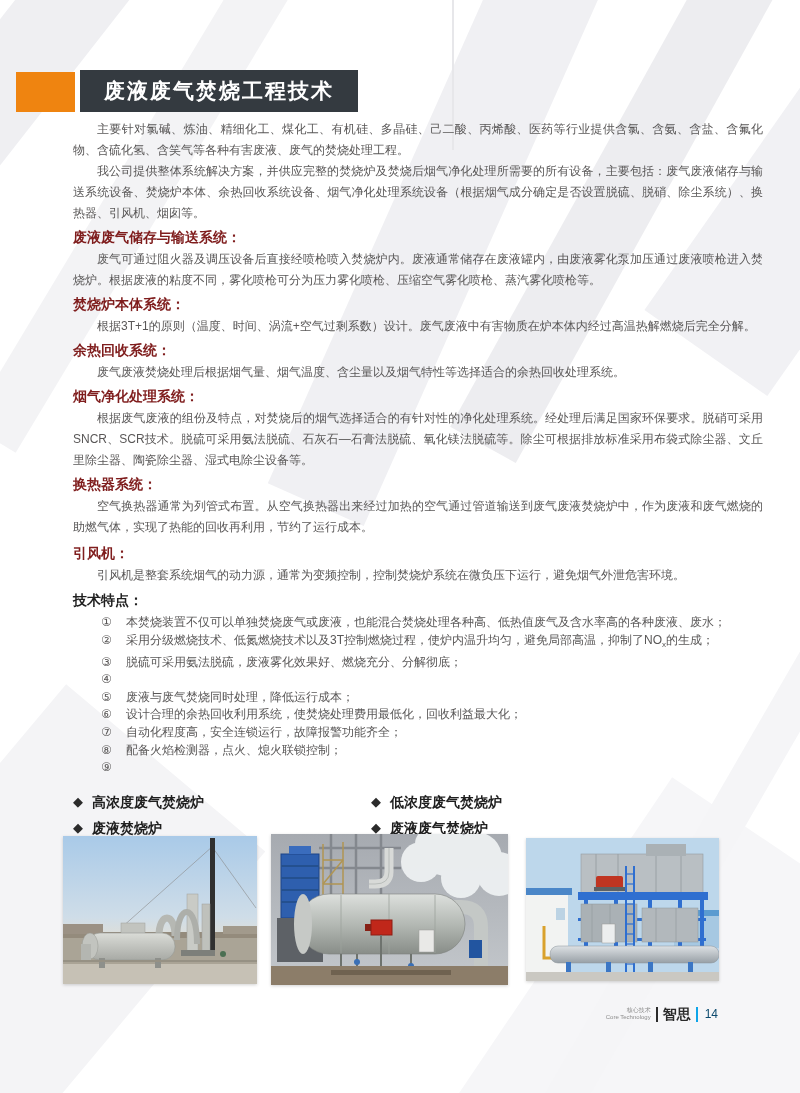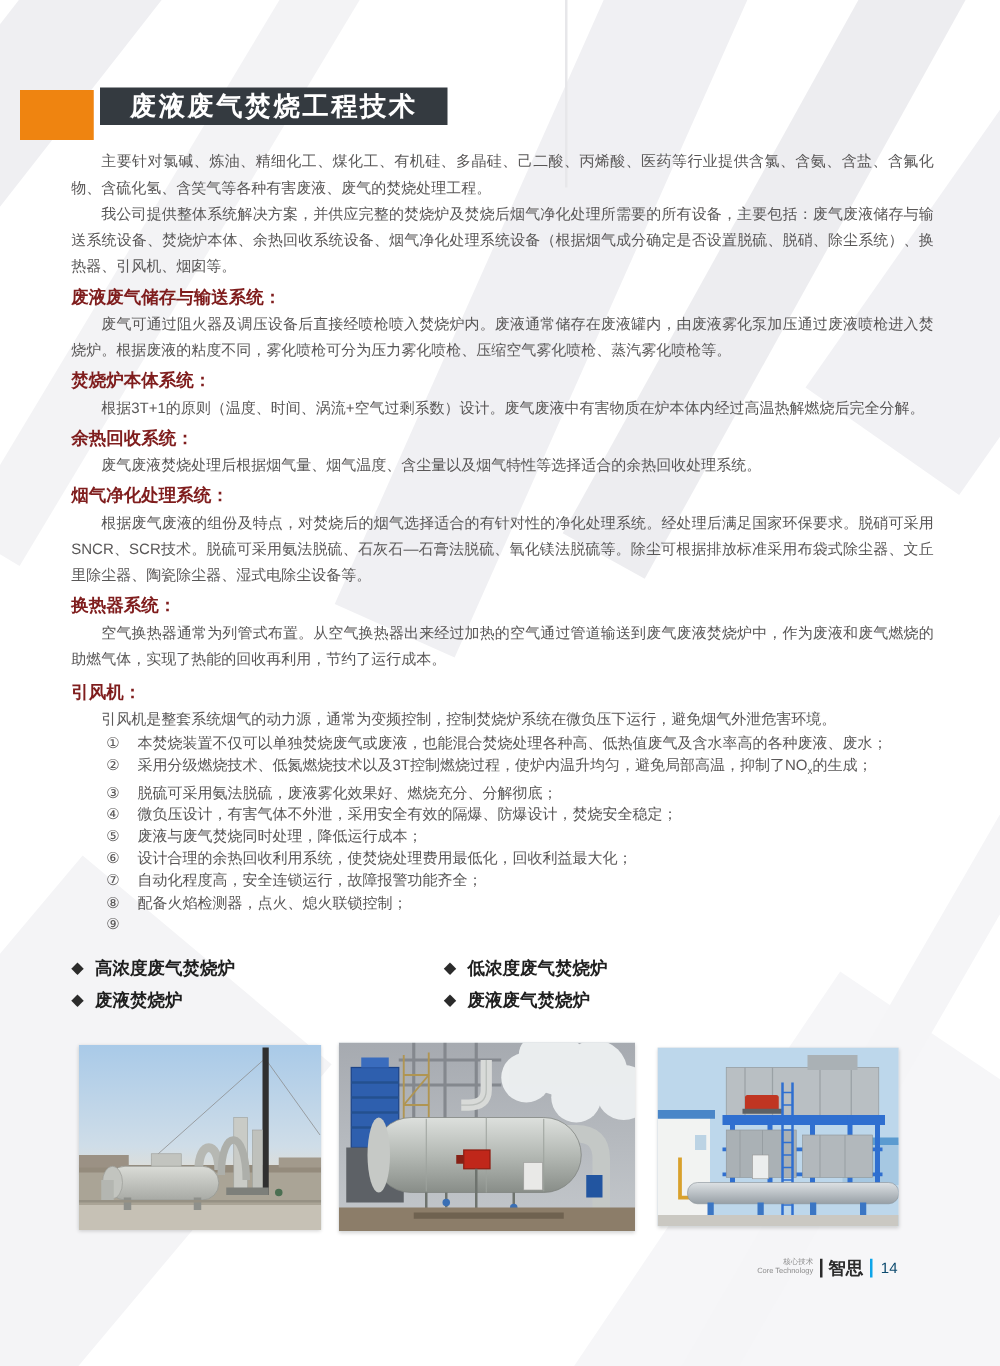--- a/index.html
+++ b/index.html
@@ -21,27 +21,27 @@
   .vline {left:452px; top:0; width:2px; height:150px; background:#e7e7ea;}
   .b6 {left:-170px; bottom:-240px; width:260px; height:640px; transform:rotate(40deg); background:#f4f4f6;}
   .b7 {right:-120px; bottom:-280px; width:430px; height:520px; transform:rotate(34deg); background:#f6f6f8;}
   .b8 {right:60px; top:380px; width:40px; height:900px; transform:rotate(30deg); background:#f5f5f7;}
 
   .z { position:relative; z-index:1; }
 
   
   .orange-block { position:absolute; left:16px; top:72px; width:59px; height:40px; background:#ef8410; }
   .title-bar {
-    position:absolute; left:80px; top:70px; width:278px; height:30px;
+    position:absolute; left:80px; top:70px; width:278px; height:42px;
     background:#343a40; color:#ffffff; display:flex; align-items:center; justify-content:center;
     font-size:21px; font-weight:bold; letter-spacing:2px;
   }
 
   
-  .content { position:absolute; left:57px; top:119px; width:690px; }
+  .content { position:absolute; left:73px; top:119px; width:690px; }
   .para { font-size:12px; line-height:21px; text-indent:2em; color:#595757; text-align:justify; }
   .sec-h { font-size:14px; line-height:19px; font-weight:bold; color:#7f1d1d; margin:4px 0 2px; }
   .ifm-h { margin-top:6px; }
 
   .tech-h { font-size:14px; line-height:19px; font-weight:bold; color:#1f1f1f; margin:5px 0 4px; }
   .tp-row { display:flex; font-size:12px; line-height:17.6px; padding-left:28px; color:#595757; }
   .tp-num { width:25px; flex:none; }
   .tp-text { white-space:nowrap; }
   .sub { font-size:8px; vertical-align:sub; }
 
@@ -114,36 +114,36 @@
       <div class="sec-h">换热器系统：</div>
       <p class="para">空气换热器通常为列管式布置。从空气换热器出来经过加热的空气通过管道输送到废气废液焚烧炉中，作为废液和废气燃烧的助燃气体，实现了热能的回收再利用，节约了运行成本。</p>
     </div>
 
     <div>
       <div class="sec-h ifm-h">引风机：</div>
       <p class="para">引风机是整套系统烟气的动力源，通常为变频控制，控制焚烧炉系统在微负压下运行，避免烟气外泄危害环境。</p>
     </div>
 
     <div>
+      <div class="tech-h">技术特点：</div>
 
       <div class="tp-row">
         <span class="tp-num">①</span>
         <span class="tp-text">本焚烧装置不仅可以单独焚烧废气或废液，也能混合焚烧处理各种高、低热值废气及含水率高的各种废液、废水；</span>
       </div>
       <div class="tp-row">
         <span class="tp-num">②</span>
         <span class="tp-text"><span>采用分级燃烧技术、低氮燃烧技术以及3T控制燃烧过程，使炉内温升均匀，避免局部高温，抑制了NO</span><span class="sub">x</span><span>的生成；</span></span>
       </div>
       <div class="tp-row">
         <span class="tp-num">③</span>
         <span class="tp-text">脱硫可采用氨法脱硫，废液雾化效果好、燃烧充分、分解彻底；</span>
       </div>
       <div class="tp-row">
         <span class="tp-num">④</span>
-        <span class="tp-text">微负压设计，有害气体不外泄，采用安全有效的隔爆、防爆设计，焚烧安全稳定；</span>
       </div>
       <div class="tp-row">
         <span class="tp-num">⑤</span>
         <span class="tp-text">废液与废气焚烧同时处理，降低运行成本；</span>
       </div>
       <div class="tp-row">
         <span class="tp-num">⑥</span>
         <span class="tp-text">设计合理的余热回收利用系统，使焚烧处理费用最低化，回收利益最大化；</span>
       </div>
       <div class="tp-row">

